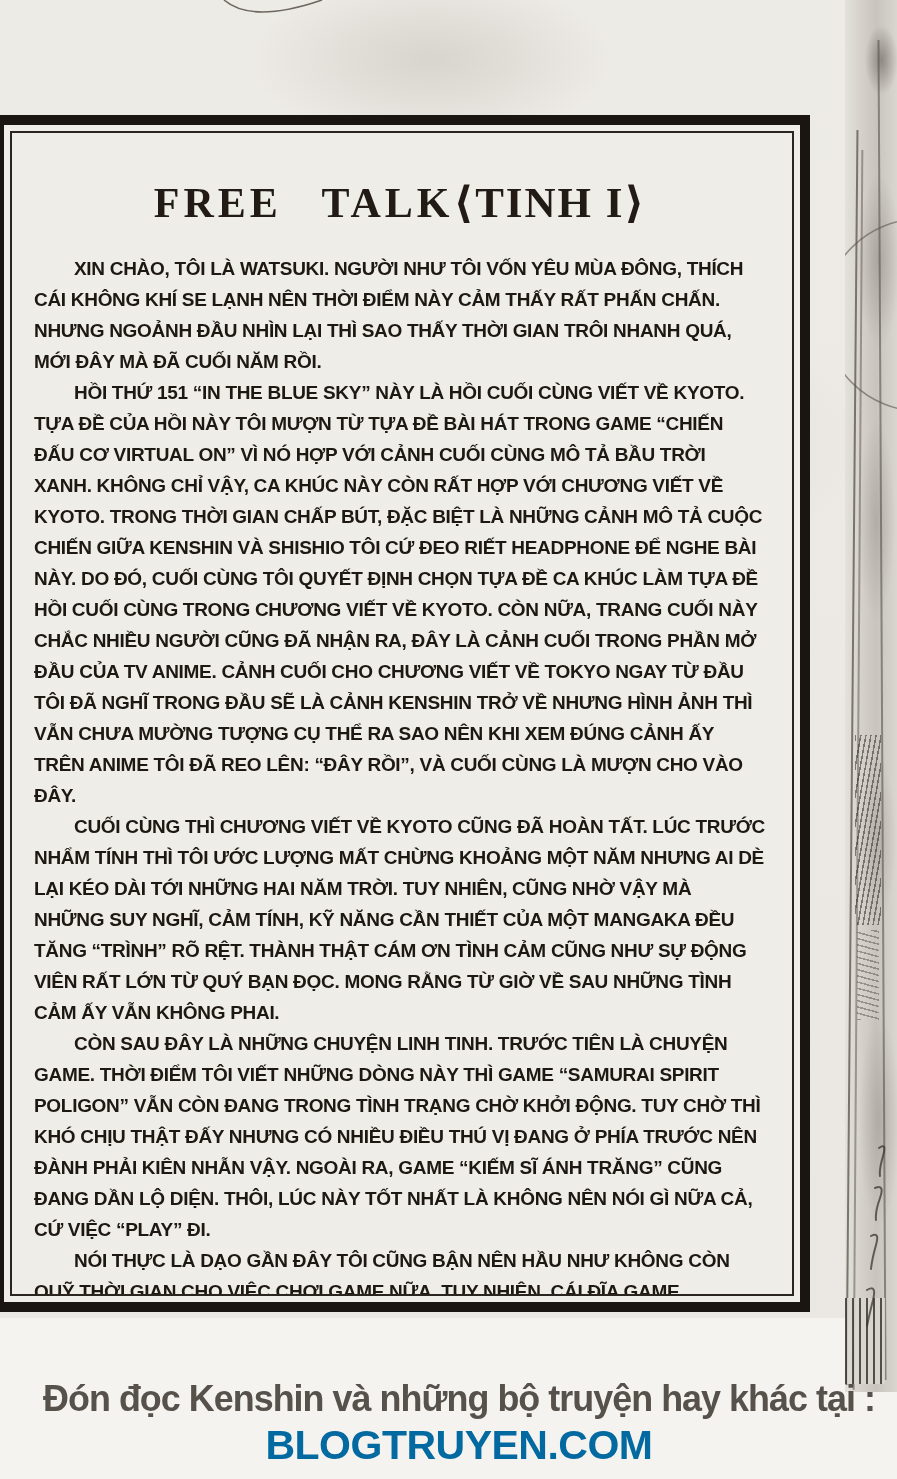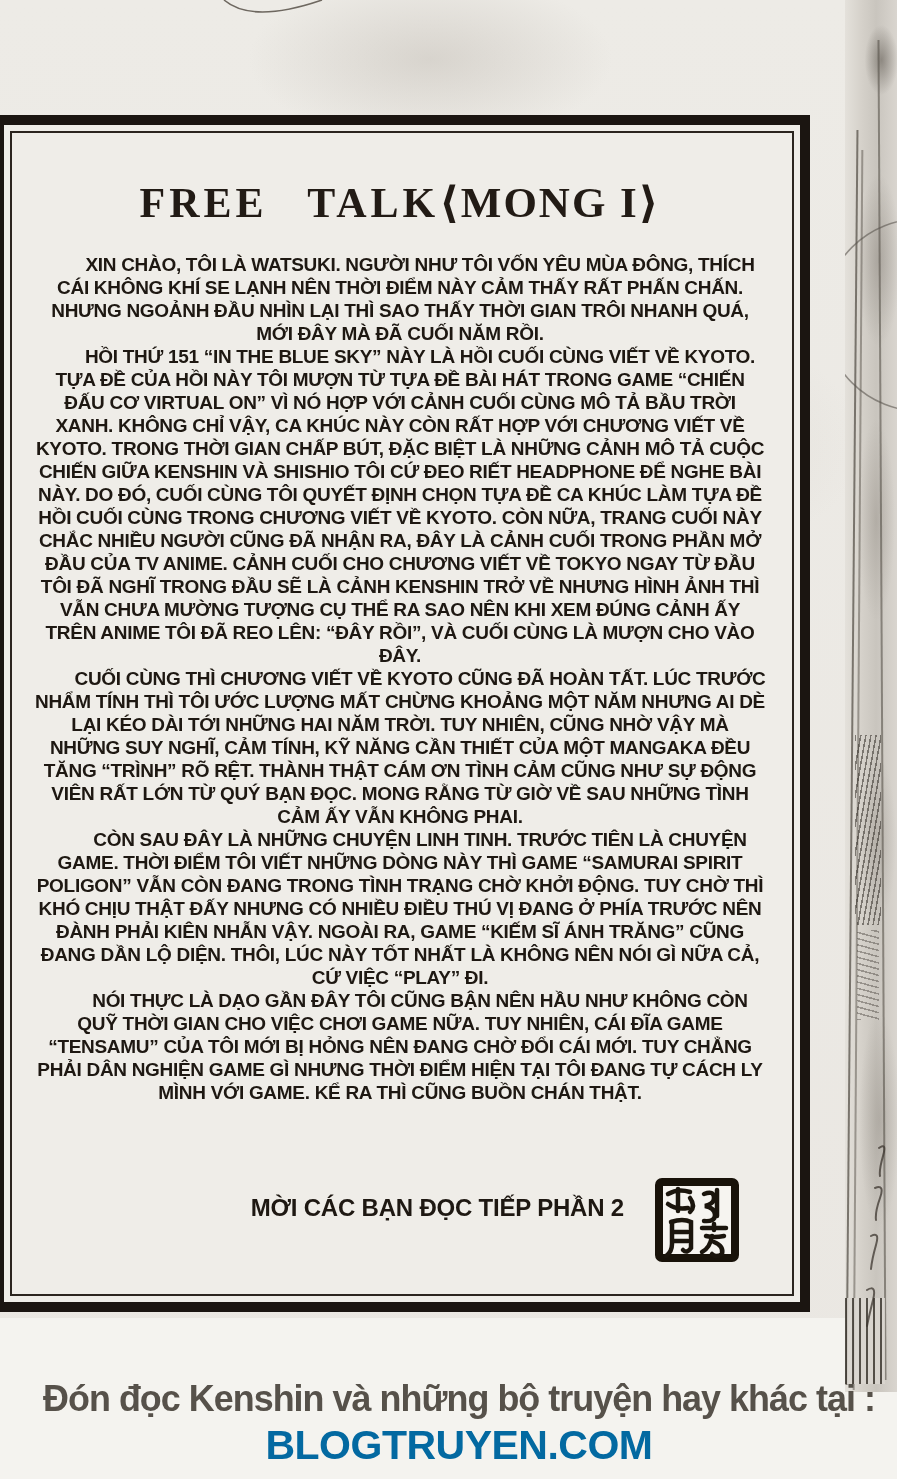--- a/index.html
+++ b/index.html
@@ -63,22 +63,22 @@
   }
   .title{
     text-align:center;margin:14px 0 26px 0;
     font-family:"Liberation Serif","DejaVu Serif",serif;
     color:#221b15;font-weight:bold;white-space:nowrap;
   }
   .title .main{font-size:42px;letter-spacing:4px;word-spacing:26px;}
   .title .part{font-size:43px;letter-spacing:2px;}
   .body-text{color:#1e1812;}
   .body-text p{
-    margin:0;font-size:19px;line-height:23px;font-weight:bold;
-    letter-spacing:-0.3px;text-indent:40px;text-align:center;
+    margin:0;font-size:19px;line-height:31px;font-weight:bold;
+    letter-spacing:-0.3px;text-indent:40px;
   }
   .closing-row{
     margin-top:auto;margin-bottom:30px;
     display:flex;justify-content:flex-end;align-items:flex-start;
     gap:30px;padding-right:26px;
   }
   .closing-text{
     font-size:24px;font-weight:bold;color:#1e1812;letter-spacing:-0.2px;
     margin-top:18px;
   }
@@ -129,21 +129,21 @@
   <path d="M30 8 q 8 -6 4 8 t -3 20 M26 48 q 10 -4 5 10 t -4 22 M22 96 q 9 -5 5 9 t -5 24 M18 150 q 10 -6 6 10 t -6 26" fill="none" stroke="#3c362f" stroke-width="2" stroke-linecap="round" opacity=".75"></path>
 </svg>
 
 <div class="speck s1"></div>
 <div class="speck s2"></div>
 
 <div class="frame">
   <div class="frame-inner">
 
     <h1 class="title">
-      <span class="main">FREE TALK</span><span class="part">⟨MONG I⟩</span>
+      <span class="main">FREE TALK</span><span class="part">⟨TINH I⟩</span>
     </h1>
 
     <div class="body-text">
       <p>XIN CHÀO, TÔI LÀ WATSUKI. NGƯỜI NHƯ TÔI VỐN YÊU MÙA ĐÔNG, THÍCH CÁI KHÔNG KHÍ SE LẠNH NÊN THỜI ĐIỂM NÀY CẢM THẤY RẤT PHẤN CHẤN. NHƯNG NGOẢNH ĐẦU NHÌN LẠI THÌ SAO THẤY THỜI GIAN TRÔI NHANH QUÁ, MỚI ĐÂY MÀ ĐÃ CUỐI NĂM RỒI.</p>
       <p>HỒI THỨ 151 “IN THE BLUE SKY” NÀY LÀ HỒI CUỐI CÙNG VIẾT VỀ KYOTO. TỰA ĐỀ CỦA HỒI NÀY TÔI MƯỢN TỪ TỰA ĐỀ BÀI HÁT TRONG GAME “CHIẾN ĐẤU CƠ VIRTUAL ON” VÌ NÓ HỢP VỚI CẢNH CUỐI CÙNG MÔ TẢ BẦU TRỜI XANH. KHÔNG CHỈ VẬY, CA KHÚC NÀY CÒN RẤT HỢP VỚI CHƯƠNG VIẾT VỀ KYOTO. TRONG THỜI GIAN CHẤP BÚT, ĐẶC BIỆT LÀ NHỮNG CẢNH MÔ TẢ CUỘC CHIẾN GIỮA KENSHIN VÀ SHISHIO TÔI CỨ ĐEO RIẾT HEADPHONE ĐỂ NGHE BÀI NÀY. DO ĐÓ, CUỐI CÙNG TÔI QUYẾT ĐỊNH CHỌN TỰA ĐỀ CA KHÚC LÀM TỰA ĐỀ HỒI CUỐI CÙNG TRONG CHƯƠNG VIẾT VỀ KYOTO. CÒN NỮA, TRANG CUỐI NÀY CHẮC NHIỀU NGƯỜI CŨNG ĐÃ NHẬN RA, ĐÂY LÀ CẢNH CUỐI TRONG PHẦN MỞ ĐẦU CỦA TV ANIME. CẢNH CUỐI CHO CHƯƠNG VIẾT VỀ TOKYO NGAY TỪ ĐẦU TÔI ĐÃ NGHĨ TRONG ĐẦU SẼ LÀ CẢNH KENSHIN TRỞ VỀ NHƯNG HÌNH ẢNH THÌ VẪN CHƯA MƯỜNG TƯỢNG CỤ THỂ RA SAO NÊN KHI XEM ĐÚNG CẢNH ẤY TRÊN ANIME TÔI ĐÃ REO LÊN: “ĐÂY RỒI”, VÀ CUỐI CÙNG LÀ MƯỢN CHO VÀO ĐÂY.</p>
       <p>CUỐI CÙNG THÌ CHƯƠNG VIẾT VỀ KYOTO CŨNG ĐÃ HOÀN TẤT. LÚC TRƯỚC NHẨM TÍNH THÌ TÔI ƯỚC LƯỢNG MẤT CHỪNG KHOẢNG MỘT NĂM NHƯNG AI DÈ LẠI KÉO DÀI TỚI NHỮNG HAI NĂM TRỜI. TUY NHIÊN, CŨNG NHỜ VẬY MÀ NHỮNG SUY NGHĨ, CẢM TÍNH, KỸ NĂNG CẦN THIẾT CỦA MỘT MANGAKA ĐỀU TĂNG “TRÌNH” RÕ RỆT. THÀNH THẬT CÁM ƠN TÌNH CẢM CŨNG NHƯ SỰ ĐỘNG VIÊN RẤT LỚN TỪ QUÝ BẠN ĐỌC. MONG RẰNG TỪ GIỜ VỀ SAU NHỮNG TÌNH CẢM ẤY VẪN KHÔNG PHAI.</p>
       <p>CÒN SAU ĐÂY LÀ NHỮNG CHUYỆN LINH TINH. TRƯỚC TIÊN LÀ CHUYỆN GAME. THỜI ĐIỂM TÔI VIẾT NHỮNG DÒNG NÀY THÌ GAME “SAMURAI SPIRIT POLIGON” VẪN CÒN ĐANG TRONG TÌNH TRẠNG CHỜ KHỞI ĐỘNG. TUY CHỜ THÌ KHÓ CHỊU THẬT ĐẤY NHƯNG CÓ NHIỀU ĐIỀU THÚ VỊ ĐANG Ở PHÍA TRƯỚC NÊN ĐÀNH PHẢI KIÊN NHẪN VẬY. NGOÀI RA, GAME “KIẾM SĨ ÁNH TRĂNG” CŨNG ĐANG DẦN LỘ DIỆN. THÔI, LÚC NÀY TỐT NHẤT LÀ KHÔNG NÊN NÓI GÌ NỮA CẢ, CỨ VIỆC “PLAY” ĐI.</p>
       <p>NÓI THỰC LÀ DẠO GẦN ĐÂY TÔI CŨNG BẬN NÊN HẦU NHƯ KHÔNG CÒN QUỸ THỜI GIAN CHO VIỆC CHƠI GAME NỮA. TUY NHIÊN, CÁI ĐĨA GAME “TENSAMU” CỦA TÔI MỚI BỊ HỎNG NÊN ĐANG CHỜ ĐỔI CÁI MỚI. TUY CHẲNG PHẢI DÂN NGHIỆN GAME GÌ NHƯNG THỜI ĐIỂM HIỆN TẠI TÔI ĐANG TỰ CÁCH LY MÌNH VỚI GAME. KỂ RA THÌ CŨNG BUỒN CHÁN THẬT.</p>
     </div>
 

